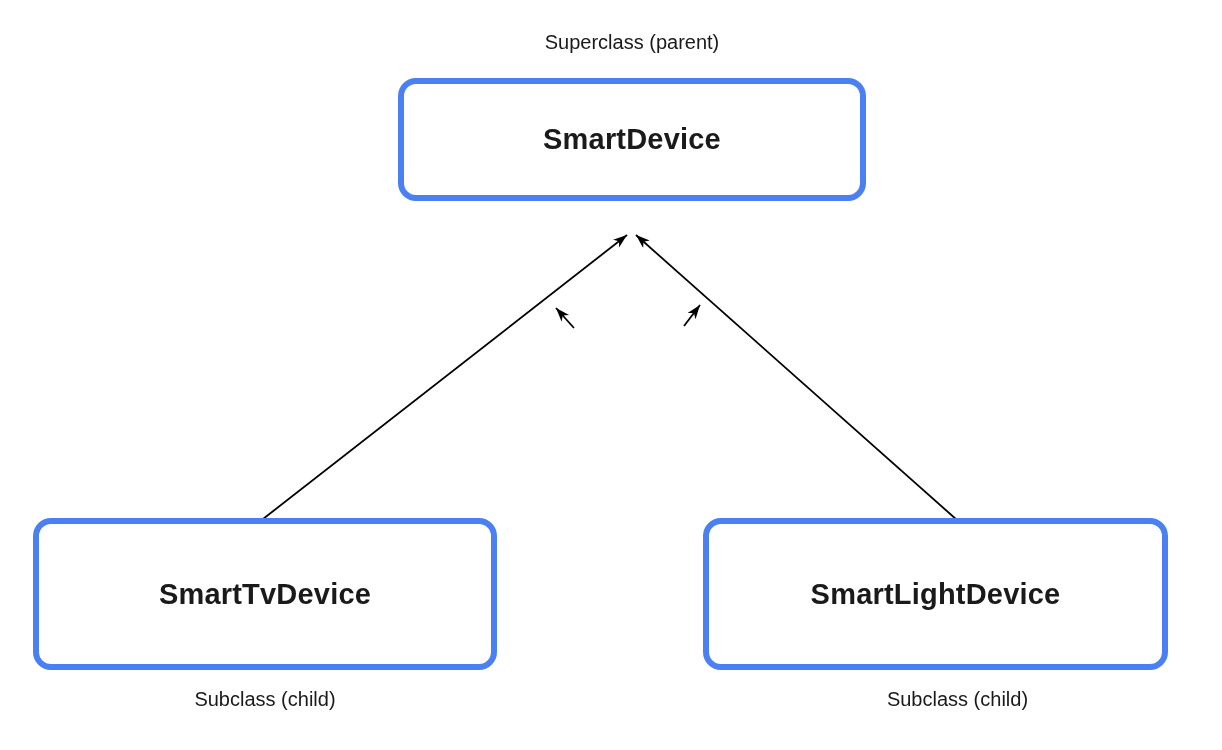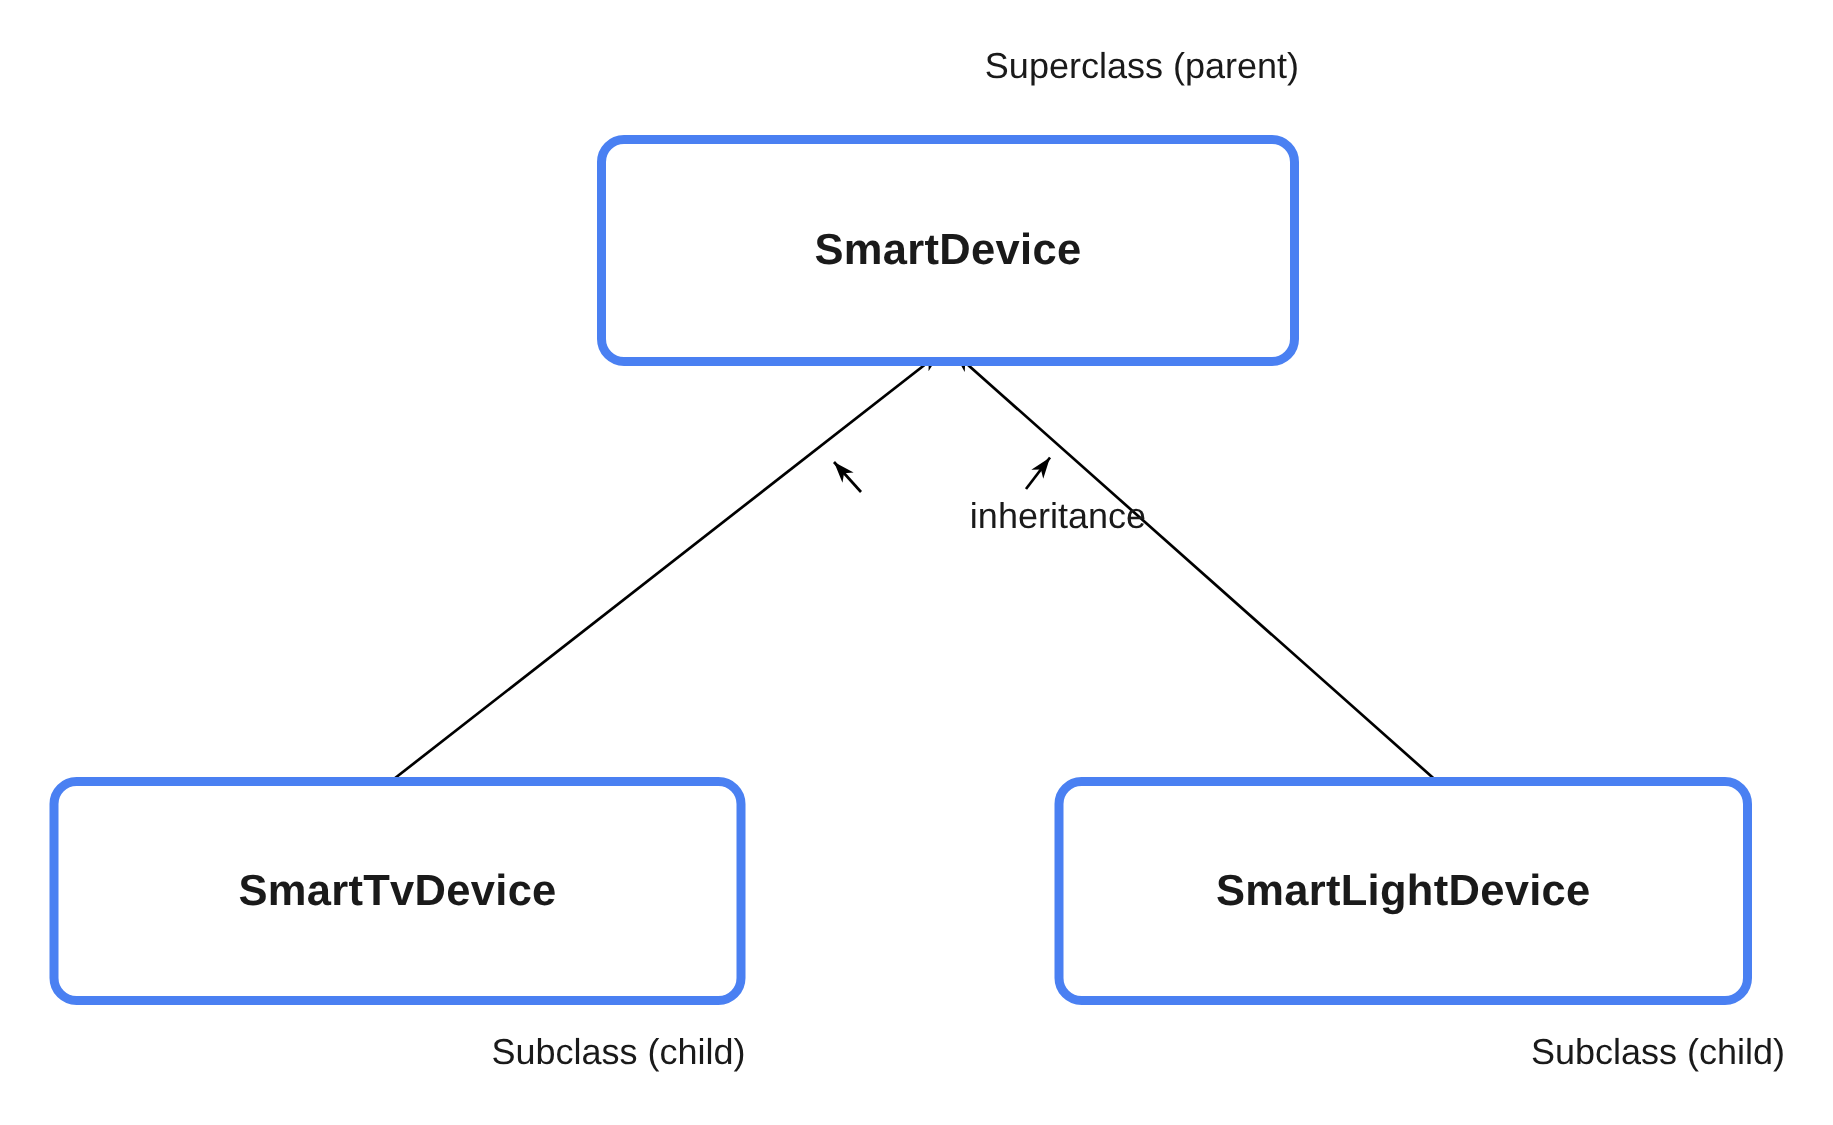--- a/index.html
+++ b/index.html
@@ -35,27 +35,27 @@
     justify-content: center;
   }
   .box-label {
     font-size: 29px;
     font-weight: 600;
     letter-spacing: 0.2px;
     color: var(--text, #1a1a1a);
   }
   .outer-label {
     position: absolute;
-    font-size: 24px;
+    font-size: 20px;
     font-weight: 400;
-    text-align: right;
+    text-align: center;
     color: var(--text, #1a1a1a);
     white-space: nowrap;
   }
-  #parent-box  { left: 398px; top: 78px;  width: 468px; height: 154px; margin-top: 12px; }
+  #parent-box  { left: 398px; top: 78px;  width: 468px; height: 123px; }
   #child-left  { left: 33px;  top: 518px; width: 464px; height: 152px; }
   #child-right { left: 703px; top: 518px; width: 465px; height: 152px; }
 
   #superclass-label     { left: 398px; top: 31px;  width: 468px; }
   #inheritance-label    { left: 494px; top: 331px; width: 270px; }
   #subclass-left-label  { left: 33px;  top: 688px; width: 464px; }
   #subclass-right-label { left: 725px; top: 688px; width: 465px; }
 </style>
 </head>
 <body>
@@ -75,21 +75,20 @@
     <line x1="574" y1="328" x2="556" y2="308" stroke="var(--arrow,#000)" stroke-width="1.8" marker-end="url(#arrowhead)"></line>
     <line x1="684" y1="326" x2="700" y2="305" stroke="var(--arrow,#000)" stroke-width="1.8" marker-end="url(#arrowhead)"></line>
   </svg>
 
   <div class="outer-label" id="superclass-label">Superclass (parent)</div>
 
   <div class="class-box" id="parent-box">
     <span class="box-label">SmartDevice</span>
   </div>
 
-  <div class="outer-label" id="inheritance-label">inheritance</div>
 
   <div class="class-box" id="child-left">
     <span class="box-label">SmartTvDevice</span>
   </div>
 
   <div class="outer-label" id="subclass-left-label">Subclass (child)</div>
 
   <div class="class-box" id="child-right">
     <span class="box-label">SmartLightDevice</span>
   </div>

